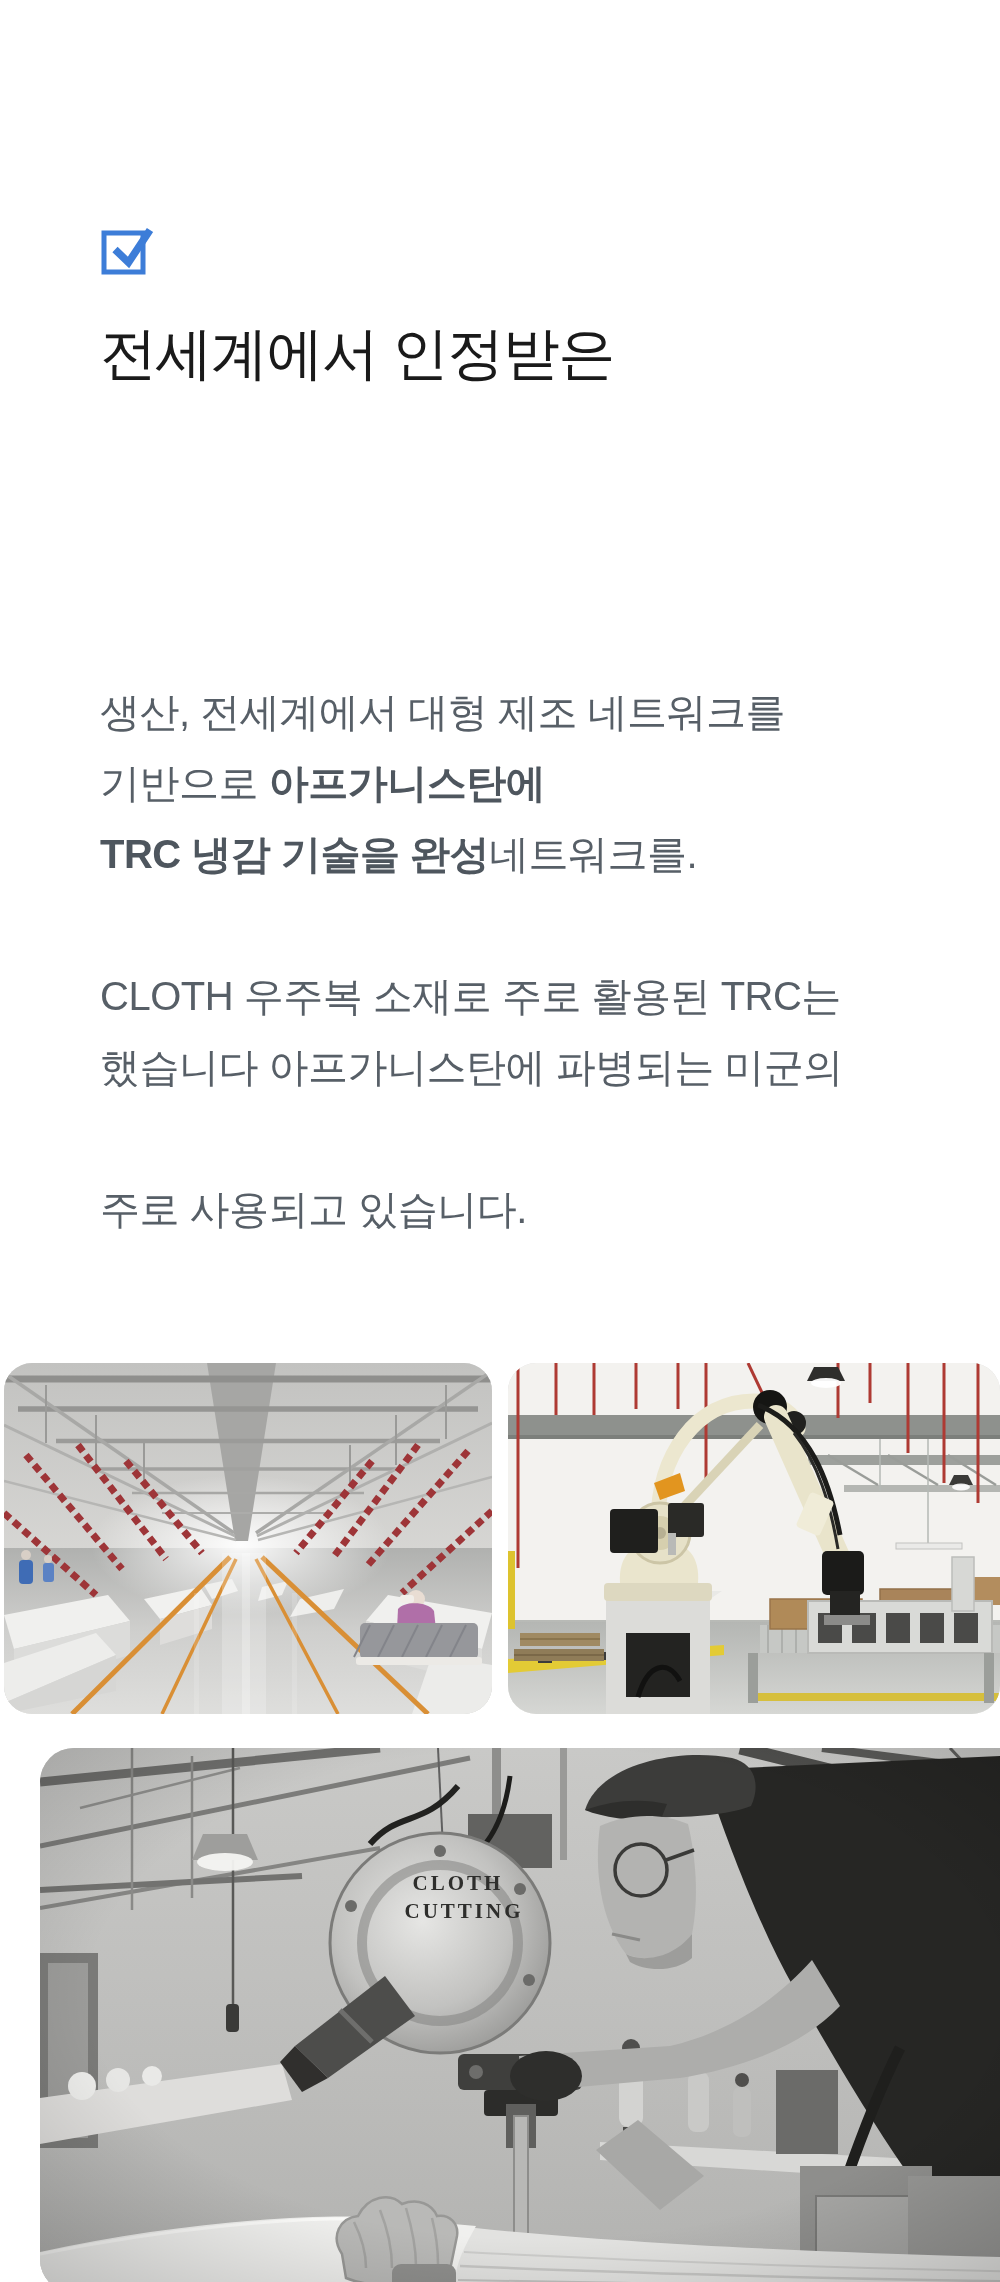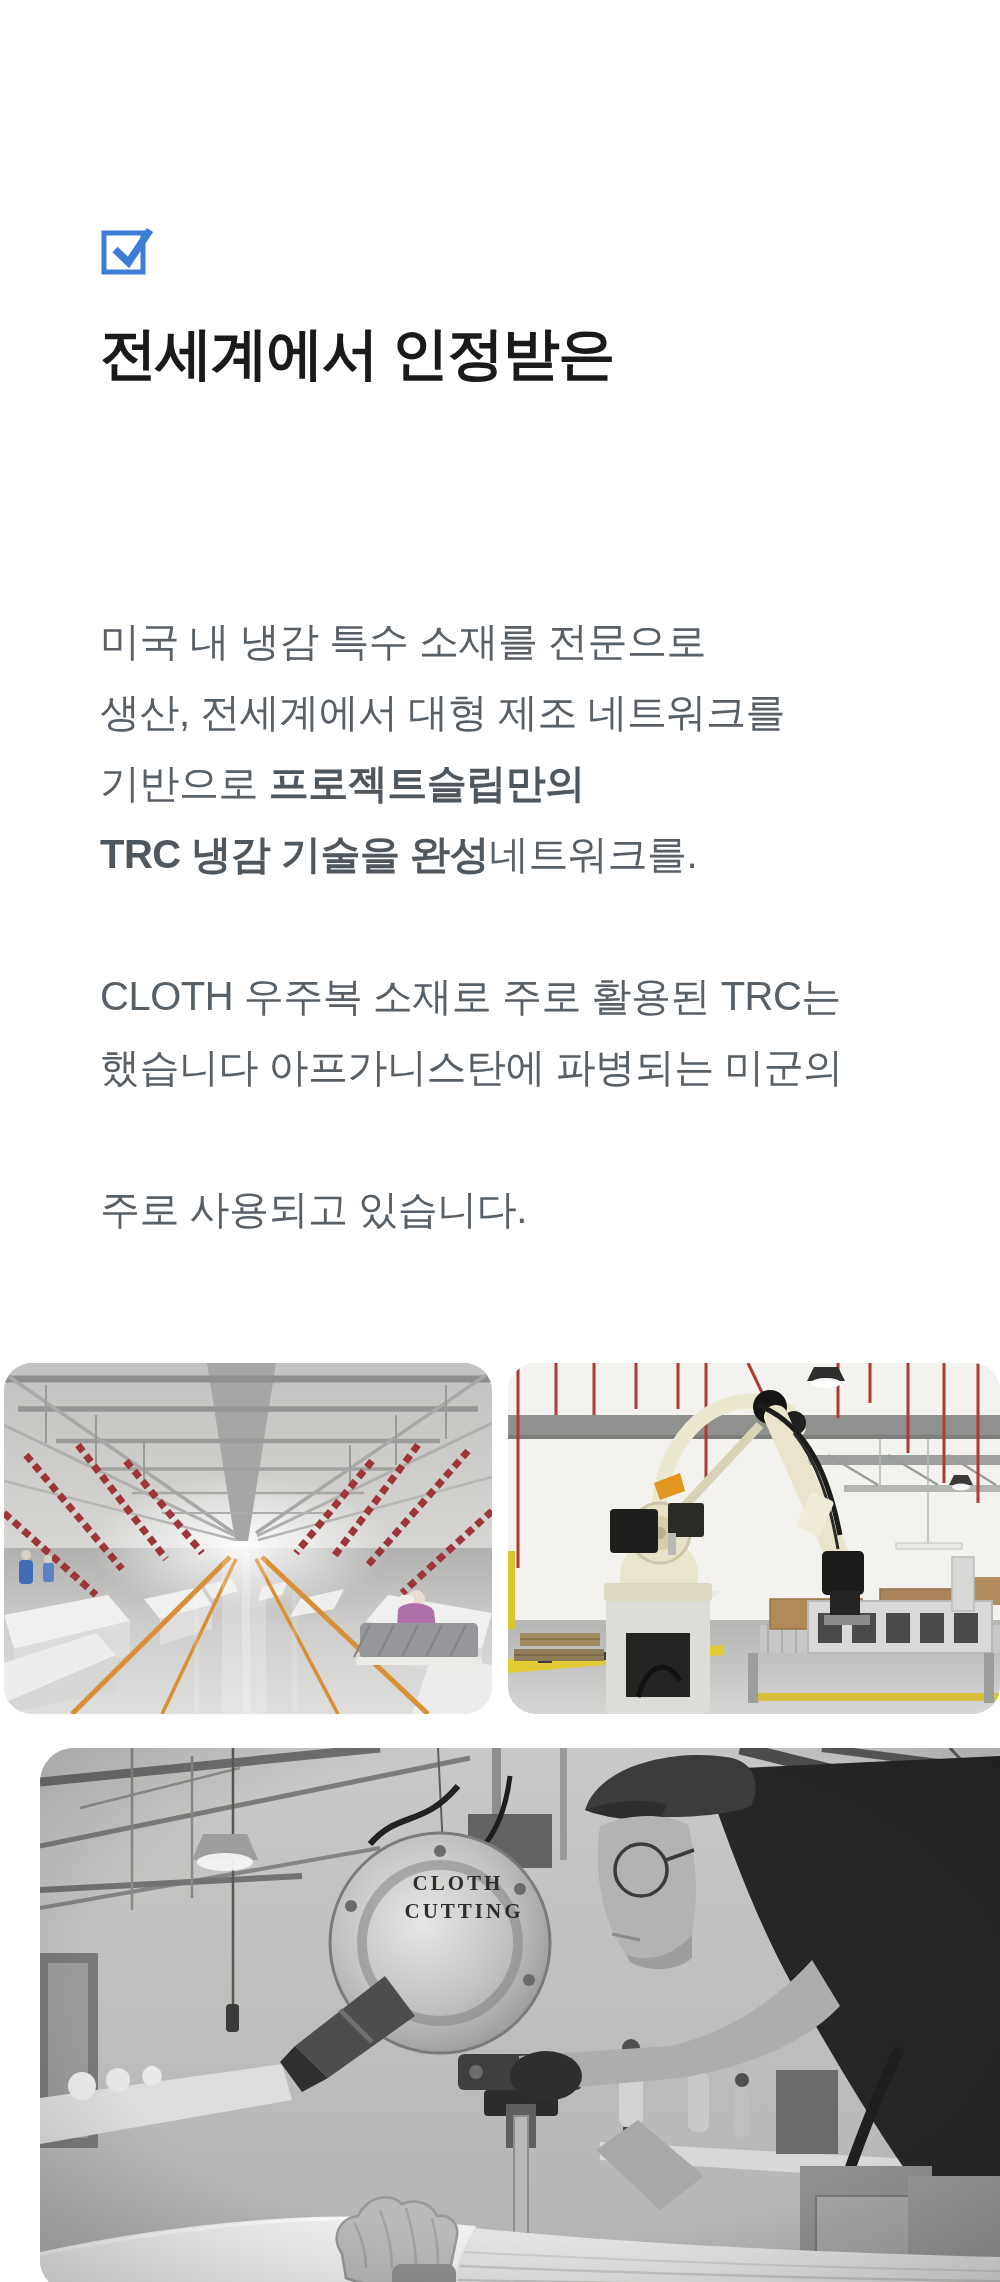--- a/index.html
+++ b/index.html
@@ -2,21 +2,21 @@
 <html><head>
 <meta charset="utf-8">
 <style>
   html,body{margin:0;padding:0;background:#ffffff;}
   body{font-family:"Liberation Sans","DejaVu Sans",sans-serif;}
   #canvas{position:relative;width:1000px;height:2282px;background:#ffffff;overflow:hidden;}
 
   .check-icon{position:absolute;left:101px;top:225px;width:52px;height:50px;overflow:visible;}
 
   .headline{position:absolute;left:100px;top:303px;margin:0;
-    font-size:57px;line-height:100px;font-weight:700;color:#1a1a1a;letter-spacing:-1.5px;}
+    font-size:57px;line-height:100px;font-weight:400;color:#1a1a1a;letter-spacing:-1.5px;}
 
   .body-copy{position:absolute;left:100px;margin:0;
     font-size:40px;line-height:71px;font-weight:400;color:#575f67;letter-spacing:-0.5px;}
   .body-copy b{font-weight:700;color:#4e565e;}
   #para1{top:606px;}
   #para2{top:961px;}
 
   .photo-row{position:absolute;left:4px;top:1363px;width:996px;display:flex;gap:16px;}
   .photo{margin:0;padding:0;border-radius:28px;overflow:hidden;line-height:0;background:#ddd;}
   .photo svg{display:block;}
@@ -29,21 +29,21 @@
 
 <main id="canvas">
 
   <svg class="check-icon" viewBox="0 0 52 50" aria-hidden="true">
     <rect x="3" y="8" width="39" height="39" fill="none" stroke-width="5" stroke="#3d7dd8"></rect>
     <polyline points="14,24.5 27.5,37.5 49,5" fill="none" stroke-width="7.5" stroke-linecap="butt" stroke-linejoin="miter" stroke="#3d7dd8"></polyline>
   </svg>
 
   <h1 class="headline"><span>전세계에서 인정받은</span><br></h1>
 
-  <p id="para1" class="body-copy"><span>미국 내 냉감 특수 소재를 전문으로</span><br><span>생산, 전세계에서 대형 제조 네트워크를</span><br><span>기반으로 </span><b>프로젝트슬립만의</b><br><b>TRC 냉감 기술을 완성</b><span>네트워크를.</span></p>
+  <p id="para1" class="body-copy"><br><span>생산, 전세계에서 대형 제조 네트워크를</span><br><span>기반으로 </span><b>아프가니스탄에</b><br><b>TRC 냉감 기술을 완성</b><span>네트워크를.</span></p>
 
   <p id="para2" class="body-copy"><span>CLOTH 우주복 소재로 주로 활용된 TRC는</span><br><span>했습니다 아프가니스탄에 파병되는 미군의</span><br><br><span>주로 사용되고 있습니다.</span></p>
 
   <div class="photo-row">
 
     <figure class="photo">
       <svg width="488" height="351" viewBox="0 0 488 351">
         <defs>
           <linearGradient id="fCeil" x1="0" y1="0" x2="0" y2="1">
             <stop offset="0" stop-color="#c2c2c0"></stop>

